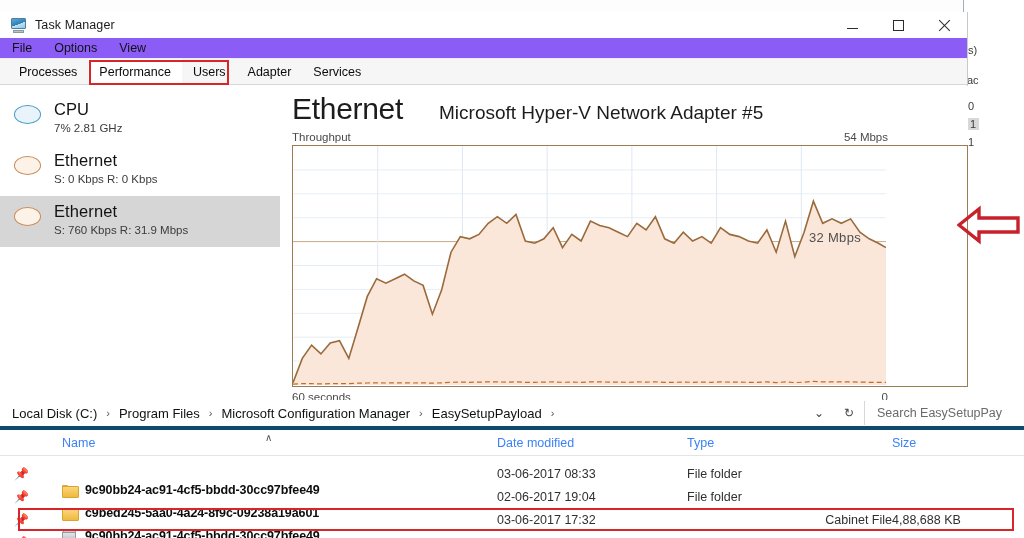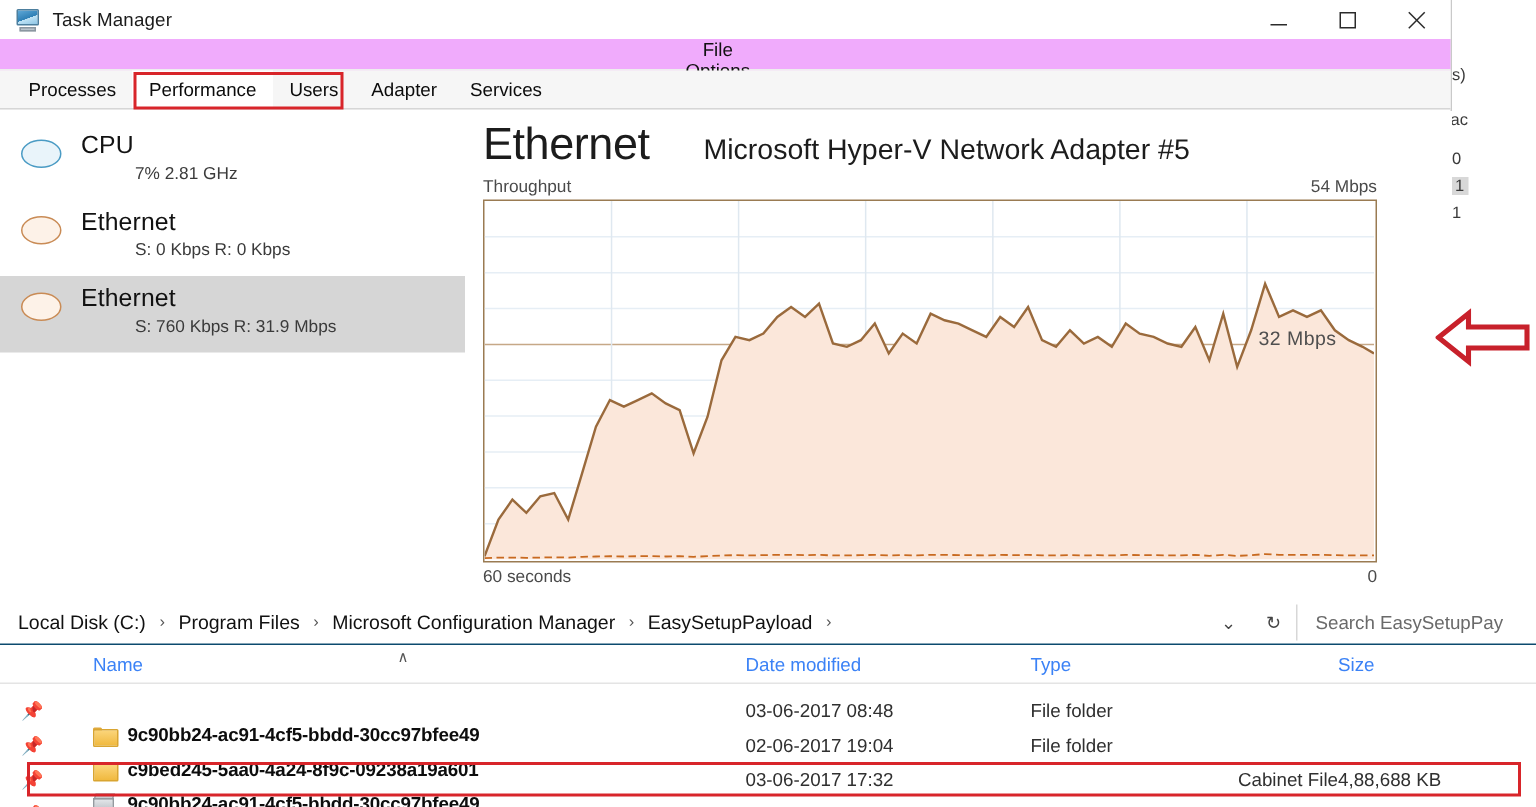--- a/index.html
+++ b/index.html
@@ -15,21 +15,21 @@
   .bg-window {
     position: absolute; left: 963px; top: 0; width: 61px; height: 400px;
     background: #ffffff; border-left: 1px solid #9bb0c4;
     overflow: hidden;
   }
   .bg-frag { position: absolute; font-size: 11px; color: #3a3a3a; font-family: "Liberation Sans", sans-serif; }
   .bg-frag.sel { background: #d8d8d8; padding: 0 3px; }
 
   
   .tm-window {
-    position: absolute; left: 0; top: 0; width: 968px; height: 400px;
+    position: absolute; left: 0; top: 12px; width: 968px; height: 400px;
     background: #ffffff;
     border-right: 1px solid #c9c9c9;
     border-bottom: 1px solid #c9c9c9;
   }
   .titlebar {
     position: relative; height: 26px; background: #ffffff;
     display: flex; align-items: center;
   }
   .tm-icon {
     width: 17px; height: 15px; margin-left: 10px; margin-right: 8px;
@@ -55,23 +55,22 @@
   .winbtn .max { width: 11px; height: 11px; border: 1px solid #2b2b2b; }
   .winbtn .cls { position: relative; width: 13px; height: 13px; }
   .winbtn .cls::before, .winbtn .cls::after {
     content:""; position:absolute; left:-1px; top:6px; width:15px; height:1px; background:#2b2b2b;
   }
   .winbtn .cls::before { transform: rotate(45deg); }
   .winbtn .cls::after  { transform: rotate(-45deg); }
 
   .menubar {
     height: 21px; display: flex; align-items: center; gap: 0px;
-    padding-left: 12px; background: #f0abfc;
+    padding-left: 12px; background: #8b5cf6;
     border-bottom: 1px solid #eeeeee;
-    flex-direction: column;
   }
   .menuitem { font-size: 12.5px; color: #111111; padding: 0 13px 0 0; margin-right: 9px; }
 
   .tabstrip {
     position: relative; height: 26px; background: #f6f6f6;
     border-bottom: 1px solid #d6d6d6; display: flex; align-items: stretch;
     padding-left: 8px;
     text-align: right;
   }
   .tab {
@@ -93,35 +92,35 @@
     display: flex; align-items: flex-start; gap: 13px;
     padding: 6px 0 6px 14px; height: 51px;
   }
   .side-item.selected { background: #d6d6d6; }
   .dot { width: 27px; height: 19px; border-radius: 50%; border: 1.5px solid #6f6f6f; flex: none; margin-top: 5px; }
   .dot.cpu { border-color: #4a9bc4; background: #e9f4fa; }
   .dot.mem { border-color: #a25fb5; background: #f7ecfa; }
   .dot.eth { border-color: #c98b55; background: #fdf2e8; }
   .side-texts { display: flex; flex-direction: column; }
   .side-title { font-size: 16.5px; color: #121212; line-height: 19px; letter-spacing: .1px; }
-  .side-sub { font-size: 11.5px; color: #3b3b3b; line-height: 15px; margin-top: 2px; margin-left: 36px; }
+  .side-sub { font-size: 11.5px; color: #3b3b3b; line-height: 15px; margin-top: 2px; }
 
   
   .graph-panel { position: relative; flex: 1; padding-left: 12px; }
   .graph-head { display: flex; align-items: baseline; padding-top: 6px; }
   .graph-title { font-size: 30px; color: #1c1c1c; font-weight: 400; letter-spacing: -0.3px; }
   .graph-sub { font-size: 19px; color: #1c1c1c; margin-left: 36px; }
   .graph-label-row {
     display: flex; justify-content: space-between; align-items: center;
     width: 596px; margin-top: 5px;
   }
   .lab-left { font-size: 11.5px; color: #4a4a4a; }
   .lab-right { font-size: 11.5px; color: #4a4a4a; }
   .chart-frame {
-    position: relative; width: 596px; height: 242px; margin-top: 2px;
+    position: relative; width: 676px; height: 242px; margin-top: 2px;
     border: 1.5px solid #9a7b52; background: #ffffff; overflow: hidden;
   }
   .chart-frame svg { display: block; }
   .ann-32 {
     position: absolute; left: 516px; top: 84px;
     font-size: 13px; color: #4f4f4f; letter-spacing: .3px;
     pointer-events: none;
   }
   .graph-foot-row {
     display: flex; justify-content: space-between;
@@ -129,21 +128,21 @@
   }
   .foot-left { font-size: 11.5px; color: #4a4a4a; }
   .foot-right { font-size: 11.5px; color: #4a4a4a; }
 
   .red-arrow { position: absolute; left: 957px; top: 203px; width: 64px; height: 44px; }
 
   
   .explorer { position: absolute; left: 0; top: 400px; width: 1024px; height: 138px; background: #ffffff; }
   .addressbar {
     height: 30px; display: flex; align-items: center;
-    border-bottom: 1px solid #0c4a6e;
+    border-bottom: 4px solid #0c4a6e;
   }
   .crumbs { display: flex; align-items: center; padding-left: 12px; flex: 1; }
   .crumb { font-size: 13px; color: #111111; }
   .crumb-sep { font-size: 11px; color: #555555; margin: 0 9px; }
   .addr-ctrl { width: 30px; display: flex; align-items: center; justify-content: center; font-size: 12px; color: #444; }
   .search-box {
     width: 160px; height: 24px; border-left: 1px solid #d7d7d7;
     display: flex; align-items: center; padding-left: 12px;
     font-size: 12.5px; color: #6a6a6a; overflow: hidden; white-space: nowrap;
   }
@@ -337,21 +336,21 @@
       <div class="ch">Size</div>
       <div class="sort-caret">∧</div>
     </div>
 
     <div class="row" style="margin-top:6px;">
       <span class="pin" style="top:5px;">📌</span>
       <div class="cell-name" style="margin-left:62px; width:435px;">
         <span class="folder-ic"></span>
         <span class="fname">9c90bb24-ac91-4cf5-bbdd-30cc97bfee49</span>
       </div>
-      <div class="cell" style="width:190px;">03-06-2017 08:48</div>
+      <div class="cell" style="width:190px;">03-06-2017 08:33</div>
       <div class="cell" style="width:205px;">File folder</div>
       <div class="cell"></div>
     </div>
 
     <div class="row">
       <span class="pin" style="top:5px;">📌</span>
       <div class="cell-name" style="margin-left:62px; width:435px;">
         <span class="folder-ic"></span>
         <span class="fname">c9bed245-5aa0-4a24-8f9c-09238a19a601</span>
       </div>

